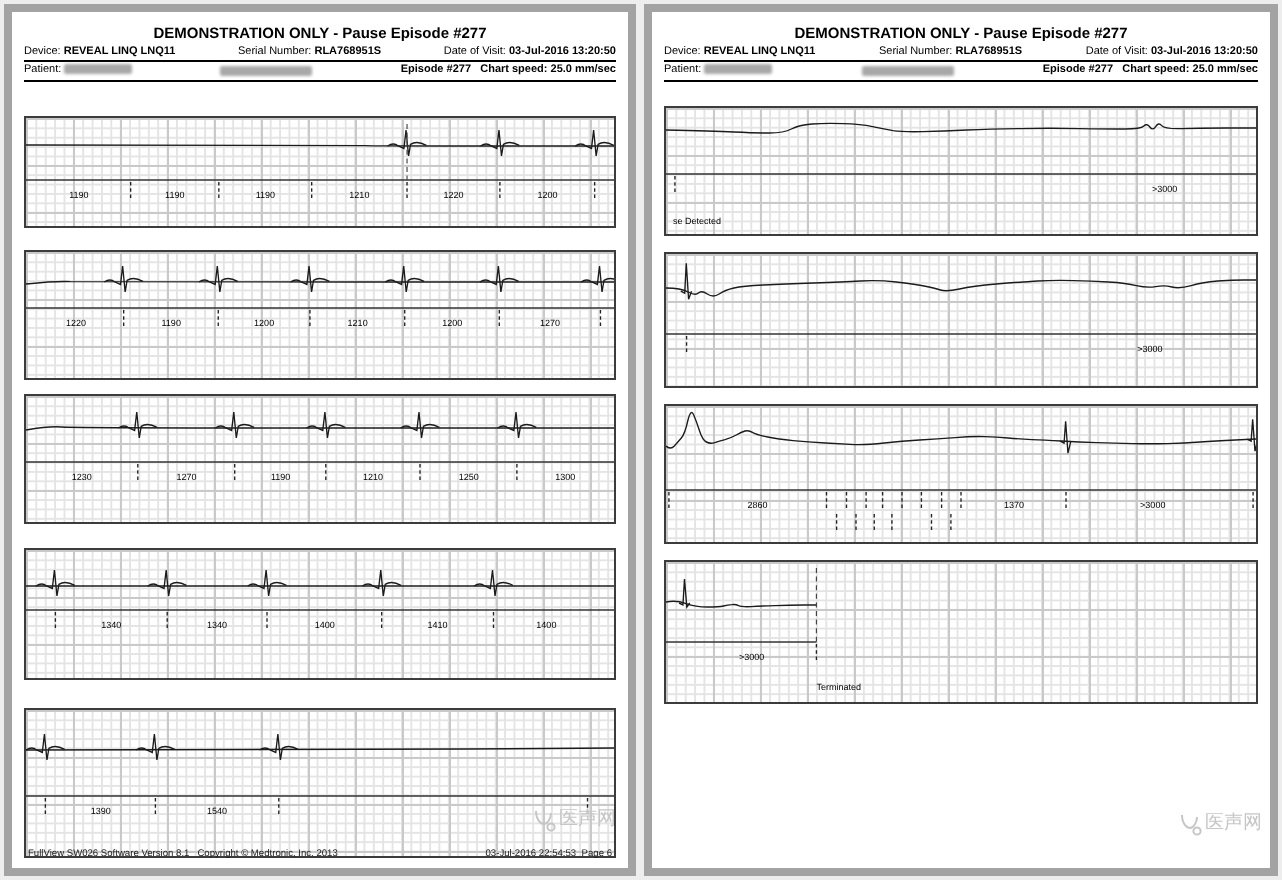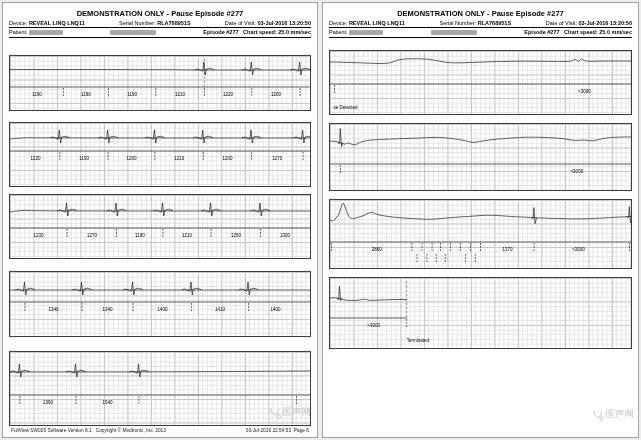--- a/index.html
+++ b/index.html
@@ -1,18 +1,18 @@
 <!DOCTYPE html>
 <html><head>
 <meta charset="utf-8">
 <style>
   html,body{margin:0;padding:0;}
   body{font-family:"Liberation Sans",sans-serif;background:#e9e9e9;}
   .canvas{position:relative;width:641px;height:440px;background:#ededed;overflow:hidden;}
-  .page{position:absolute;top:2px;height:436px;background:#ffffff;border:1px solid #a3a3a3;box-sizing:border-box;}
+  .page{position:absolute;top:2px;height:436px;background:#ffffff;border:4px solid #a3a3a3;box-sizing:border-box;}
   #page-0{left:2px;width:316px;}
   #page-1{left:322px;width:317px;}
   .hdr{padding:6px 6px 0 6px;}
   .hdr-title{font-size:7.5px;font-weight:bold;text-align:center;color:#000;}
   .hdr-row{display:flex;justify-content:space-between;align-items:flex-end;font-size:5.5px;color:#000;margin-top:2px;border-bottom:1px solid #000;padding-bottom:1px;}
   .hdr-row2{margin-top:0;border-bottom:1.5px solid #000;padding:1px 0 2px 0;}
   .b{font-weight:bold;}
   .blob{display:inline-block;height:5px;background:#a8a8a8;border-radius:1px;filter:blur(0.7px);vertical-align:middle;}
   .strips{padding:0 6px;}
   .strip{position:relative;border:1px solid #3c3c3c;box-sizing:content-box;

